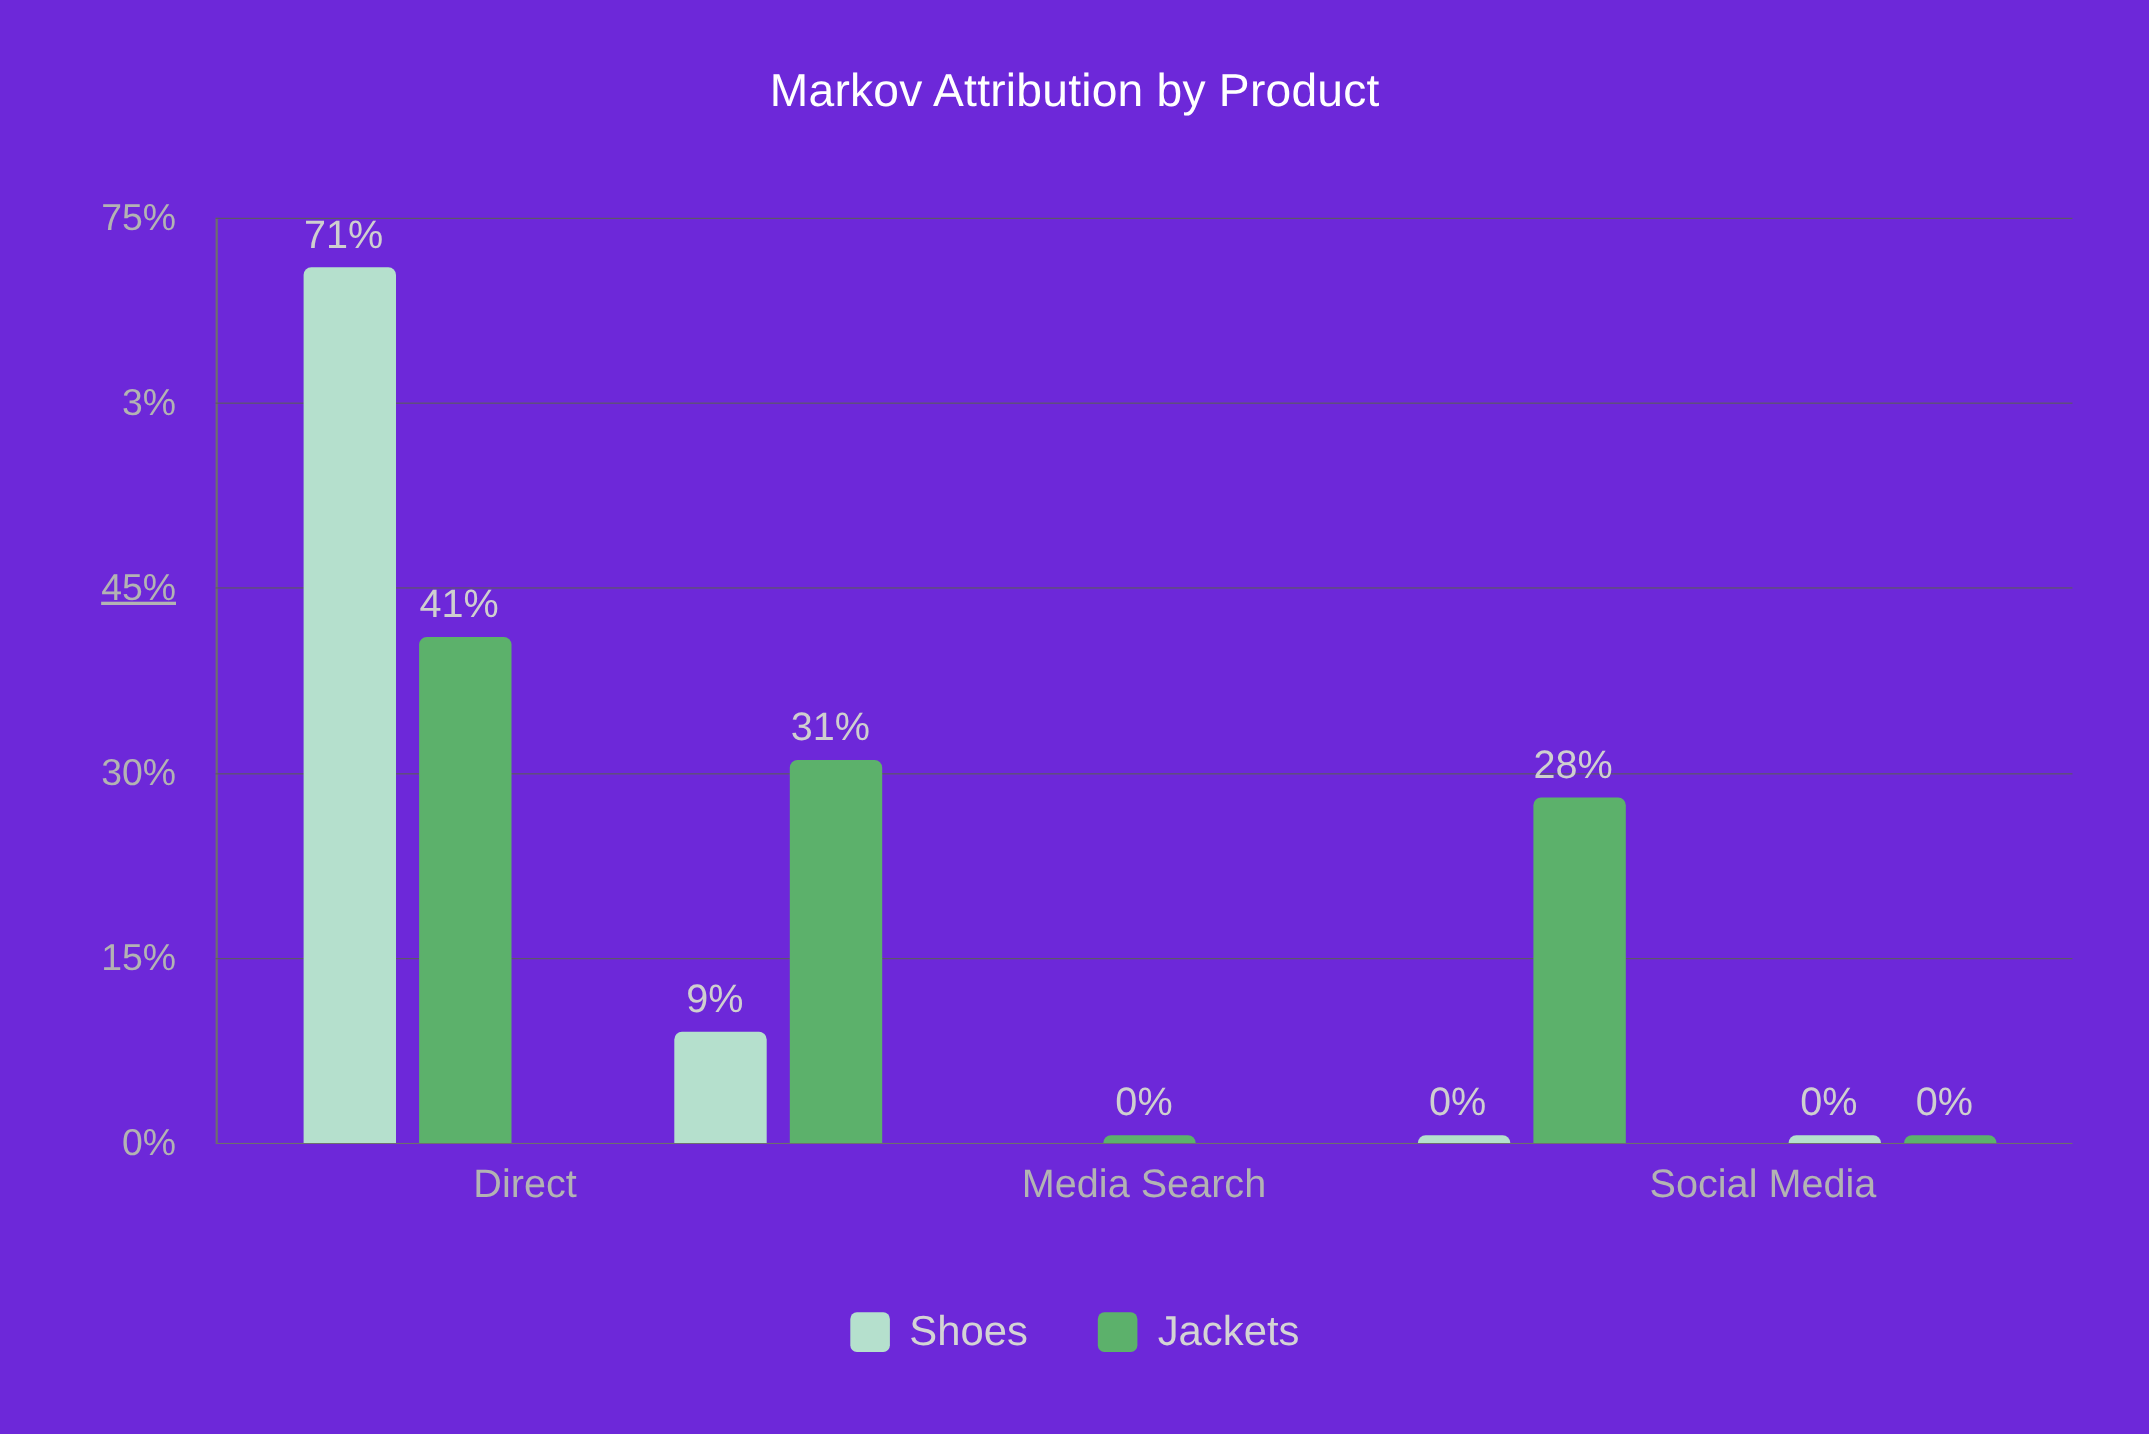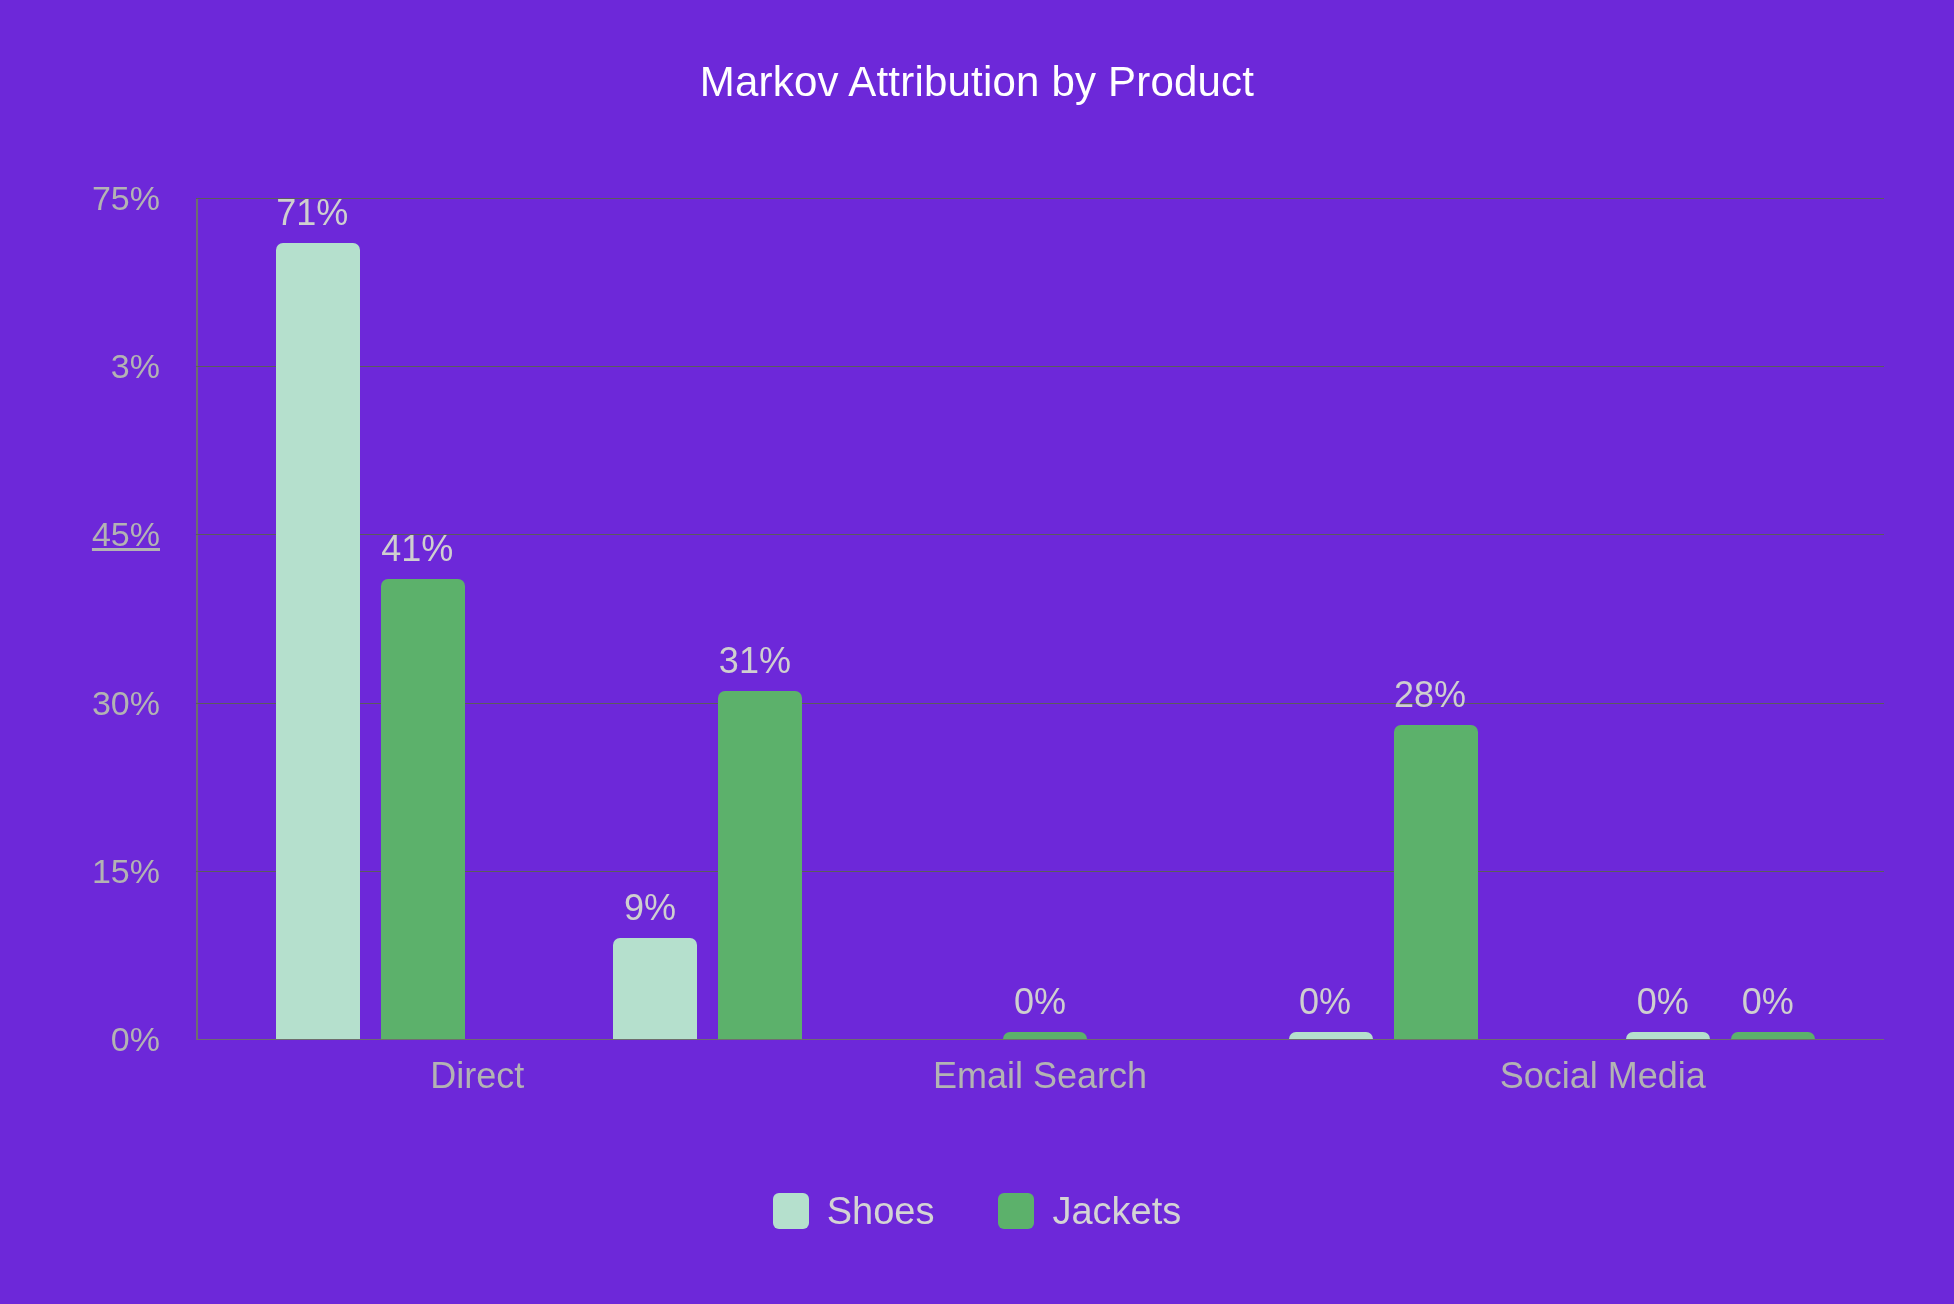--- a/index.html
+++ b/index.html
@@ -242,21 +242,21 @@
           <div class="bar-wrap">
             <div class="bar-label" style="bottom: 19px;">0%</div>
             <div class="bar" style="height: 7px; background: rgb(92, 177, 107);"></div>
           </div>
         </div>
       </div>
   </div>
 
   <div class="x-axis" id="x-axis">
       <div class="x-tick">Direct</div>
-      <div class="x-tick">Email Search</div>
+      <div class="x-tick">Media Search</div>
       <div class="x-tick">Social Media</div>
     </div>
 
   <div class="legend" id="legend">
       <div class="legend-item">
         <div class="legend-swatch" style="background: rgb(181, 224, 205);"></div>
         <div class="legend-label">Shoes</div>
       </div>
       <div class="legend-item">
         <div class="legend-swatch" style="background: rgb(92, 177, 107);"></div>

